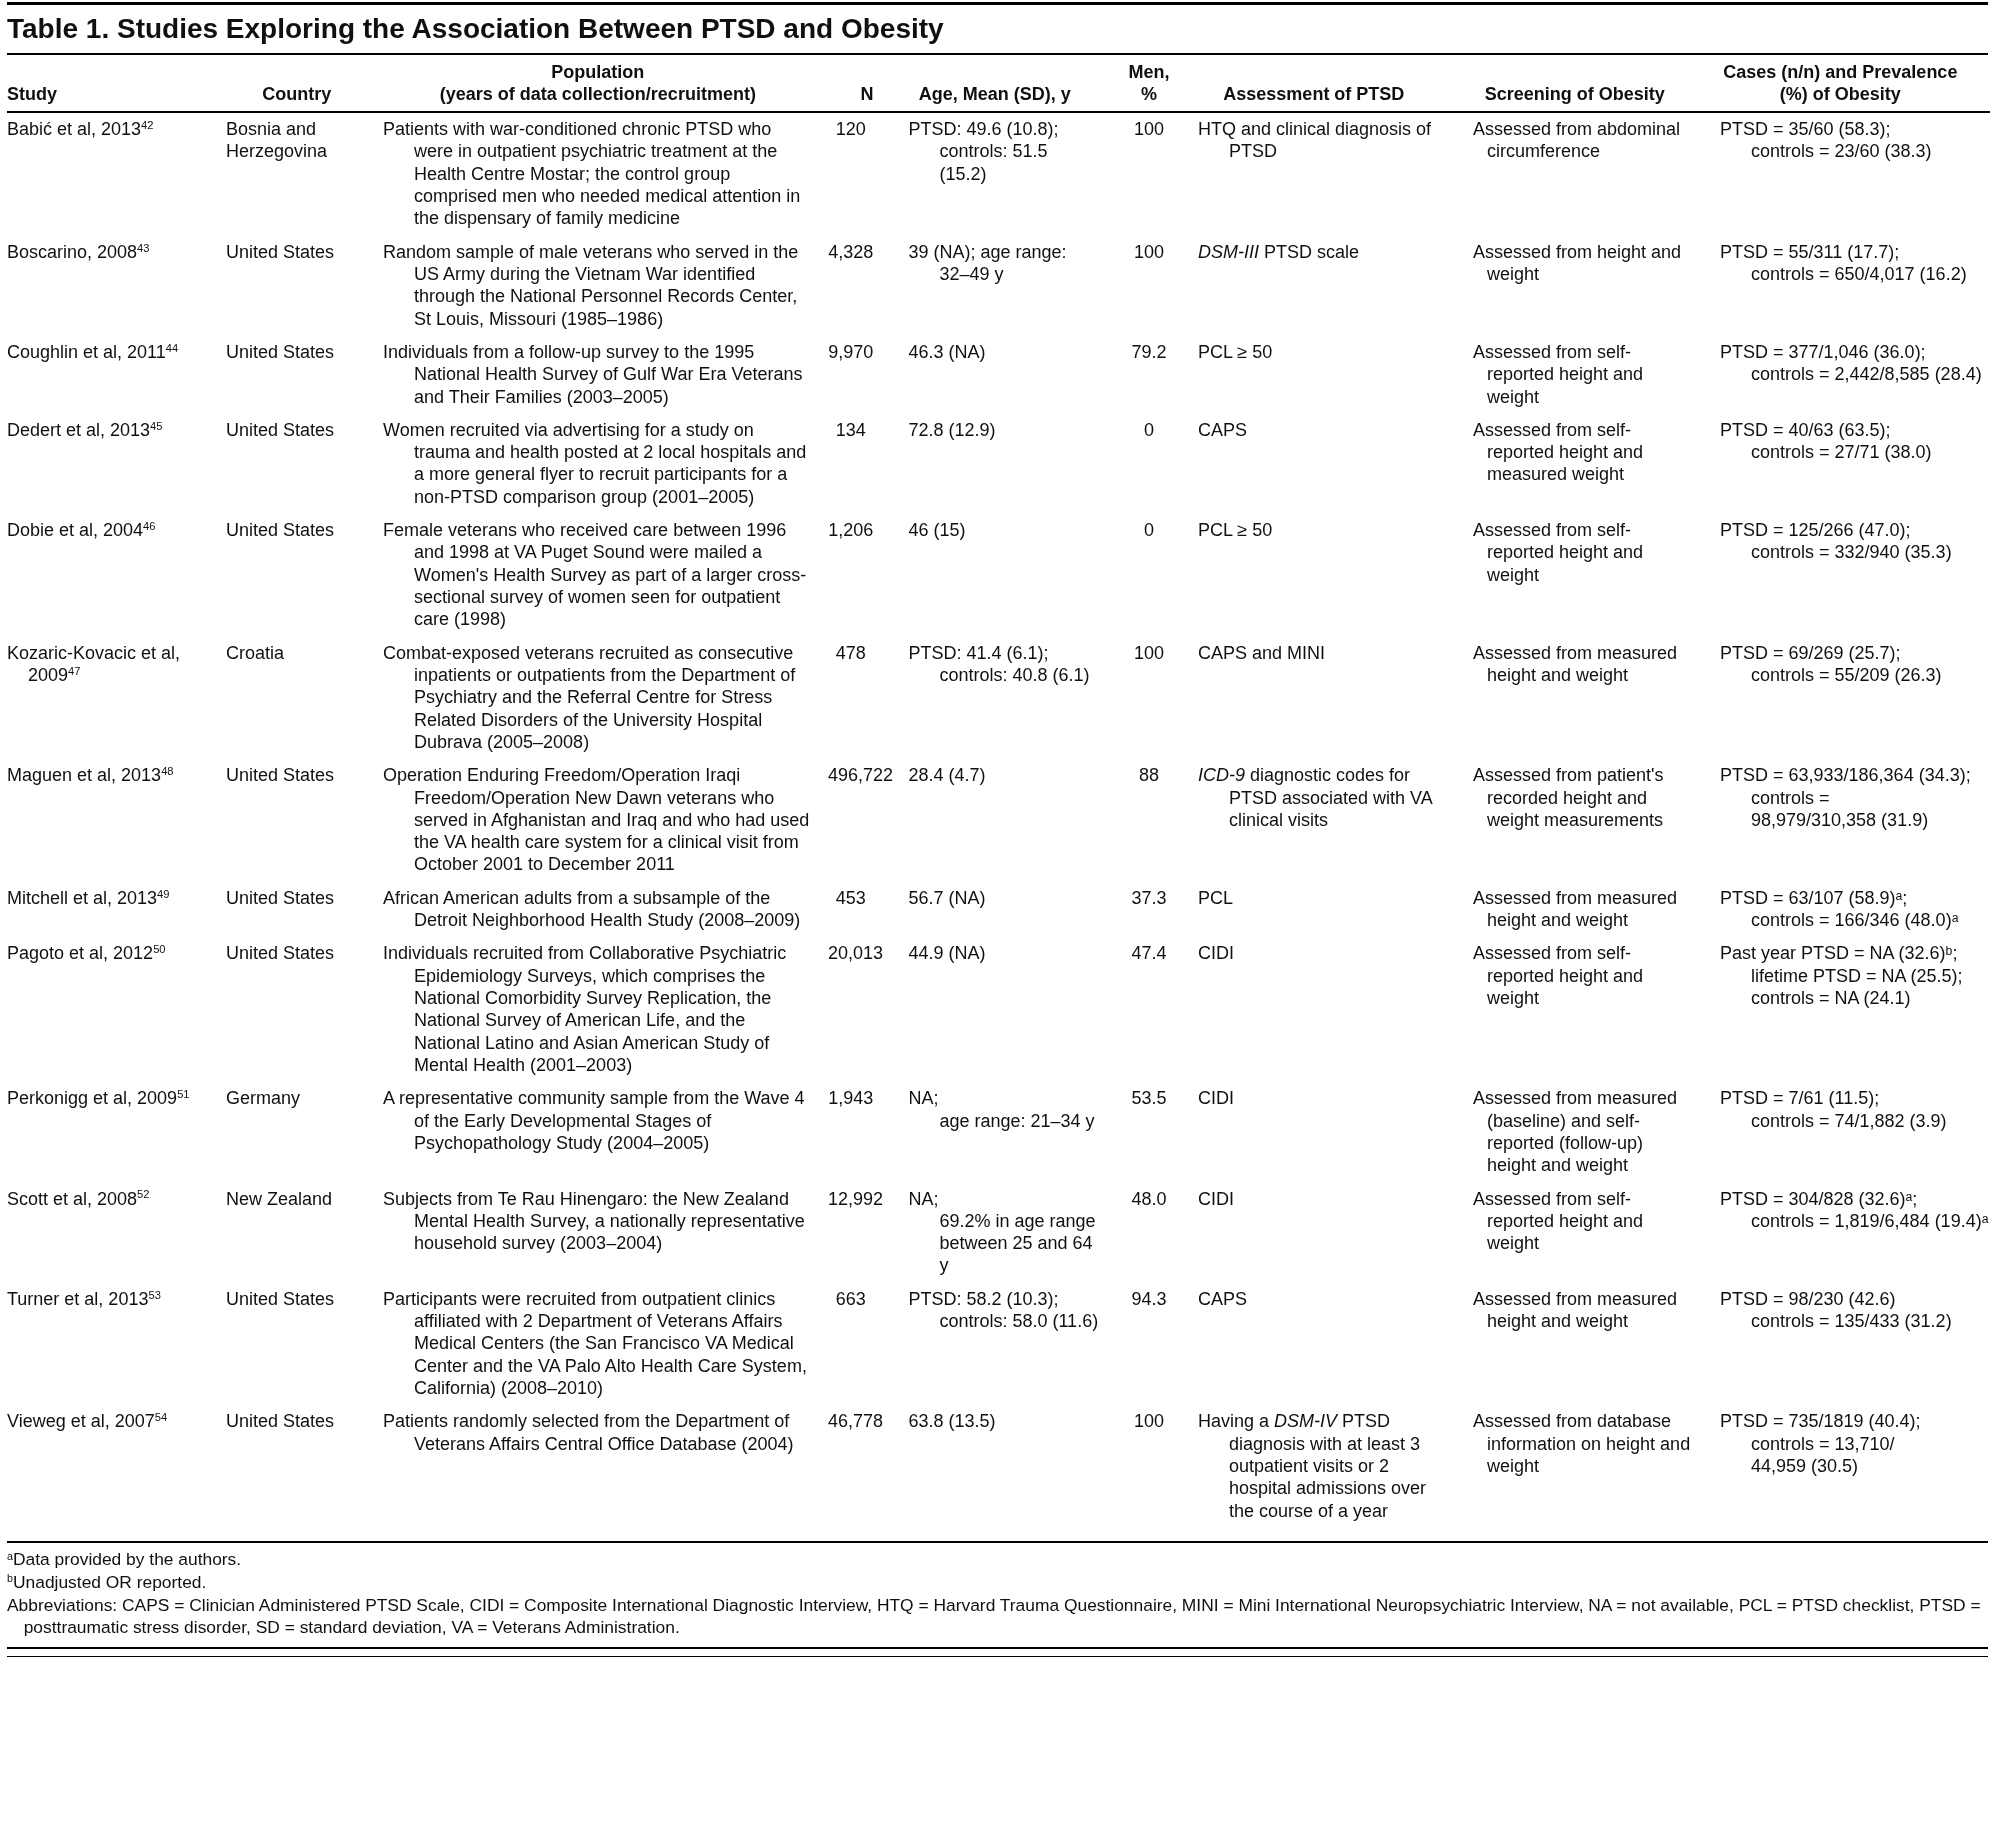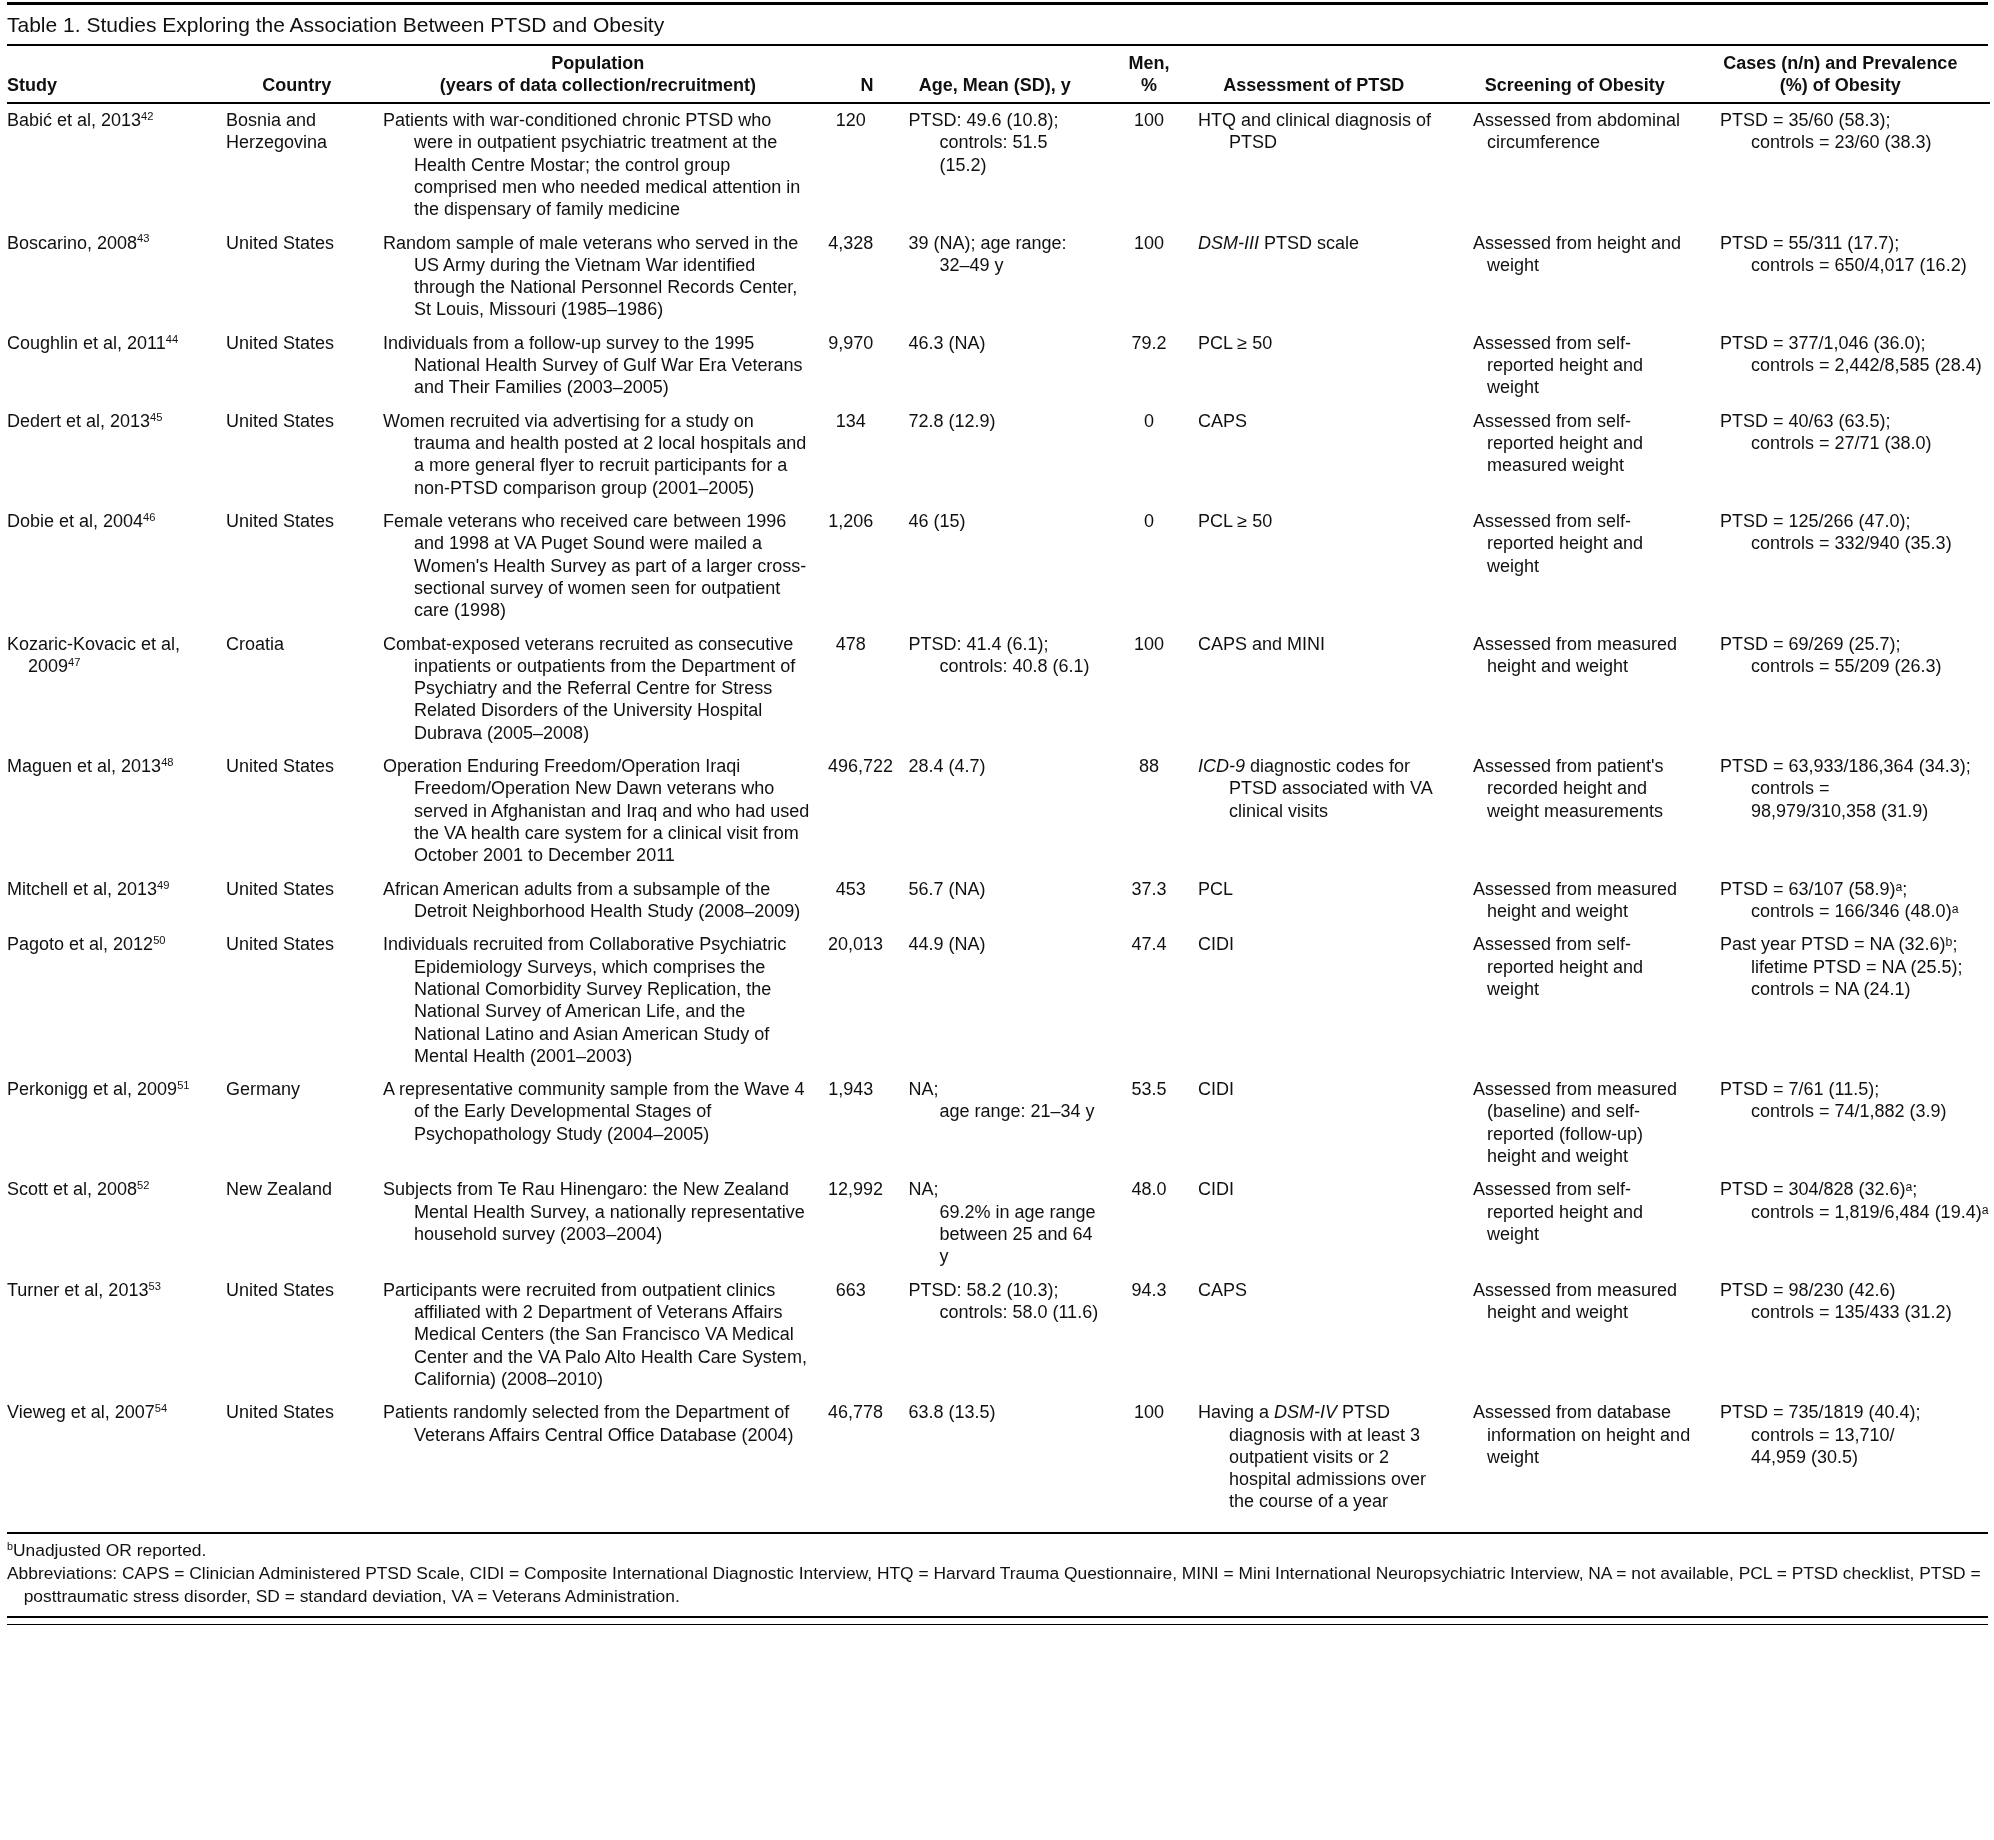--- a/index.html
+++ b/index.html
@@ -7,22 +7,22 @@
   body {
     width: 1995px;
     color: #101010;
     font-family: "Liberation Sans", "DejaVu Sans", sans-serif;
     font-size: 18px;
     line-height: 1.24;
   }
   .page { padding: 2.1px 7px 9.7px 7px; }
   .rule-top { border-top: 3.5px solid #000; }
   .title {
-    font-weight: 400;
-    font-size: 21px;
+    font-weight: 700;
+    font-size: 28px;
     line-height: 1.3;
     padding: 5.6px 0 6.3px 0;
     border-bottom: 2.1px solid #000;
   }
   table { width: 100%; border-collapse: collapse; table-layout: fixed; }
   thead th {
     font-weight: 700;
     vertical-align: bottom;
     text-align: center;
     padding: 7px 15.3px 4.9px 0;
@@ -498,20 +498,21 @@
     <td class="cases">
       <div class="cell hang45">PTSD = 735/1819 (40.4);
 controls = 13,710/
 44,959 (30.5)</div>
     </td>
   </tr>
       </tbody>
   </table>
 
   <div class="footnotes">
+    <div class="footnote"><sup>a</sup><span>Data provided by the authors.</span></div>
     <div class="footnote"><sup>b</sup><span>Unadjusted OR reported.</span></div>
     <div class="footnote abbrev">Abbreviations: CAPS = Clinician Administered PTSD Scale, CIDI = Composite International Diagnostic Interview, HTQ = Harvard Trauma Questionnaire, MINI = Mini International Neuropsychiatric Interview, NA = not available, PCL = PTSD checklist, PTSD = posttraumatic stress disorder, SD = standard deviation, VA = Veterans Administration.</div>
   </div>
 
   <div class="rule-b1"></div>
   <div class="rule-b2"></div>
 </div>
 
 
 </body></html>

